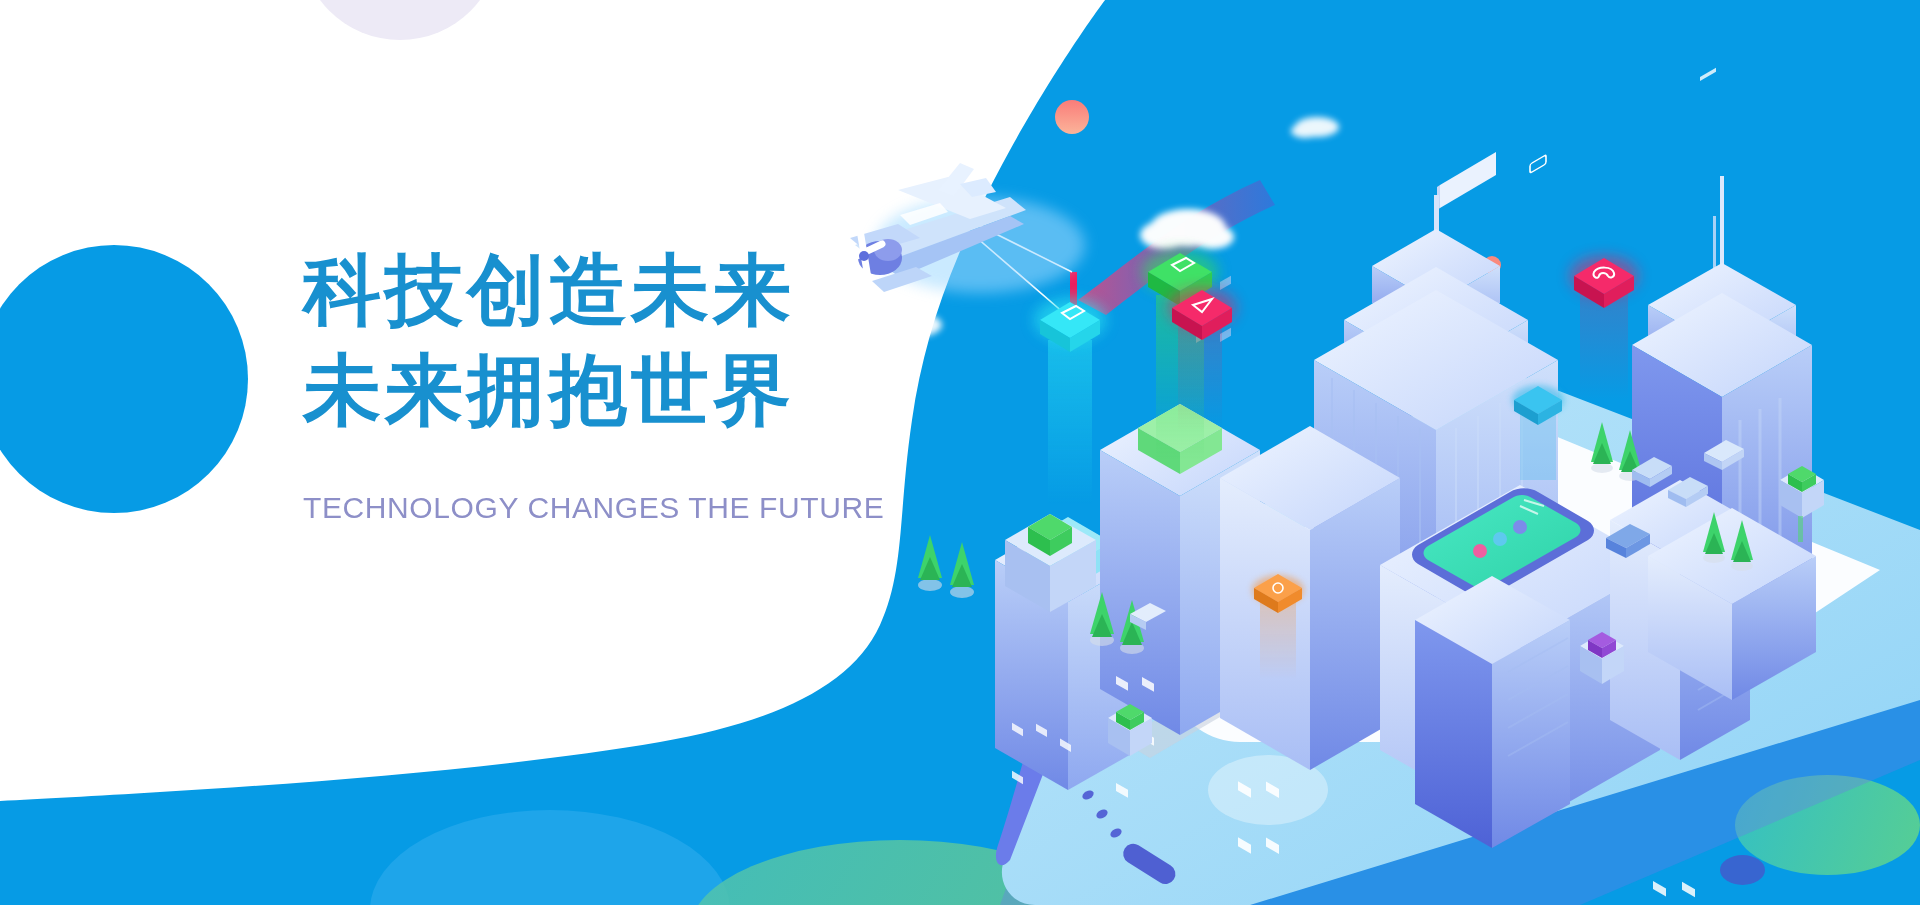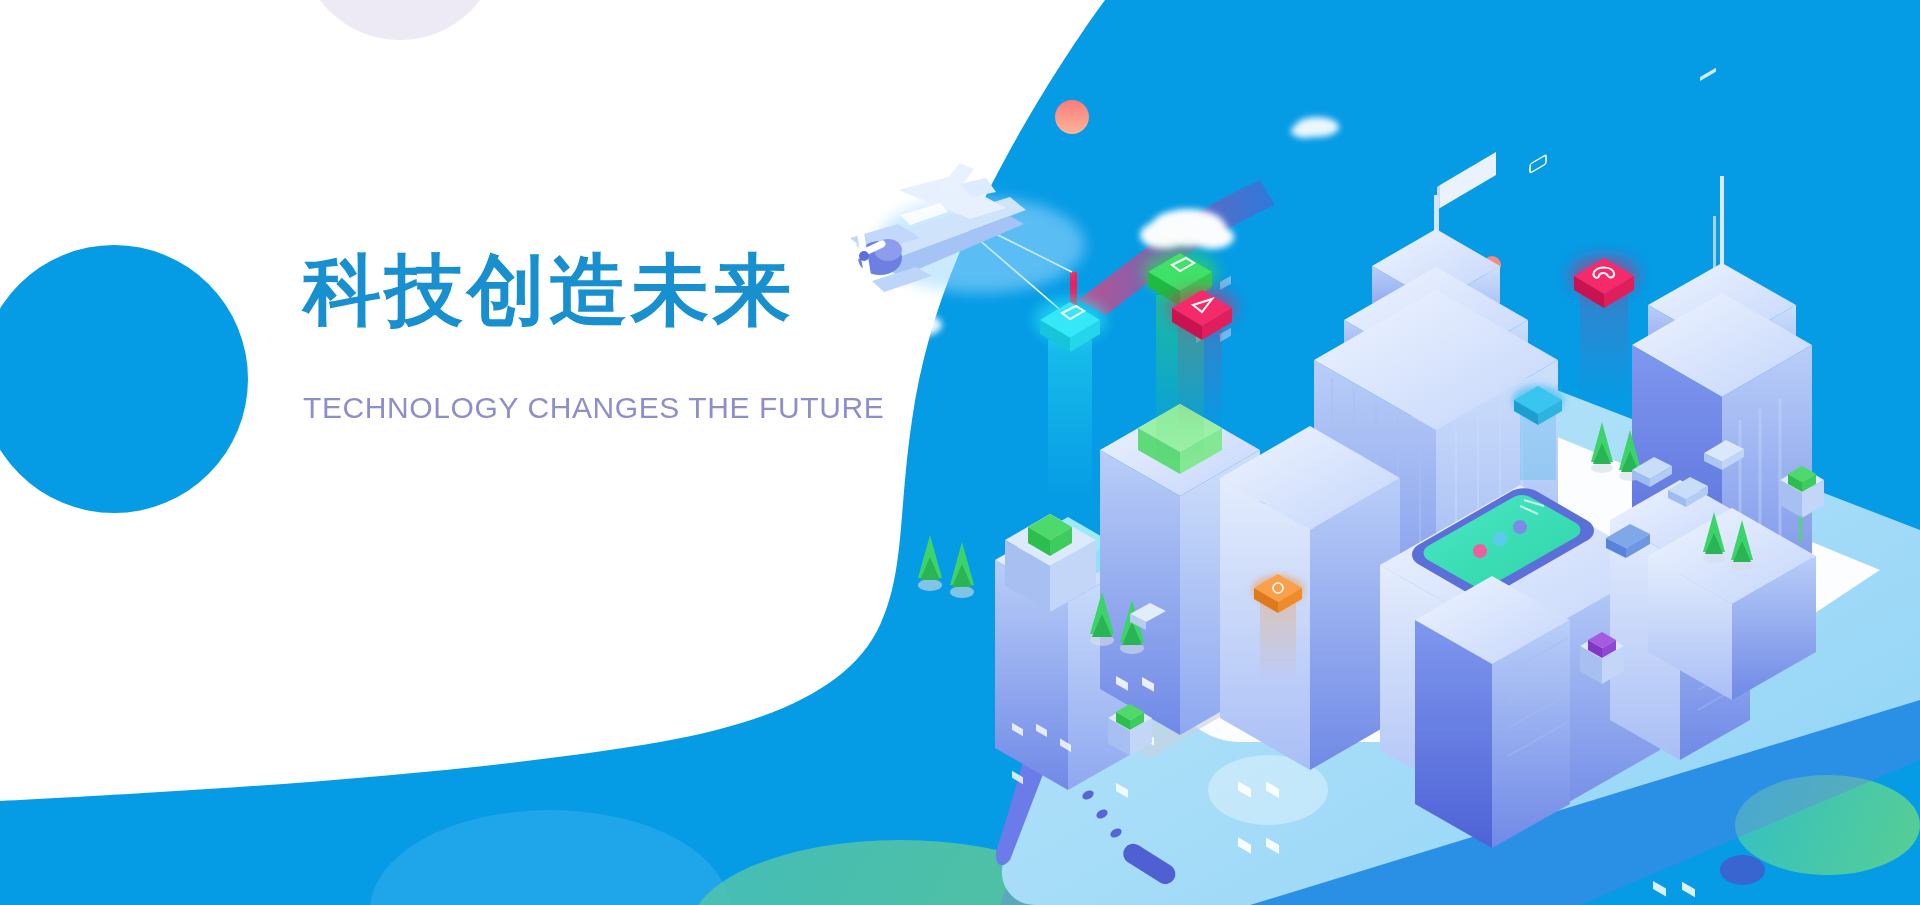--- a/index.html
+++ b/index.html
@@ -546,18 +546,19 @@
       <path d="M288,718 L310,731 L310,756 L288,743 Z" fill="#A8C0F1"></path>
       <path d="M332,718 L310,731 L310,756 L332,743 Z" fill="#C3D6F8"></path>
       <path d="M296,712 L310,704 L324,712 L310,720 Z" fill="#4FD96B"></path>
       <path d="M296,712 L310,720 L310,730 L296,722 Z" fill="#2DBF4E"></path>
       <path d="M324,712 L310,720 L310,730 L324,722 Z" fill="#3ECC5E"></path>
     </g>
   </svg>
 
   <div class="text-block">
     <h1 class="headline">科技创造未来</h1>
+    <h1 class="headline">未来拥抱世界</h1>
     <div class="sub-wrap">
       <p class="subtitle">TECHNOLOGY CHANGES THE FUTURE</p>
     </div>
   </div>
 
 </div>
 
 </body></html>

